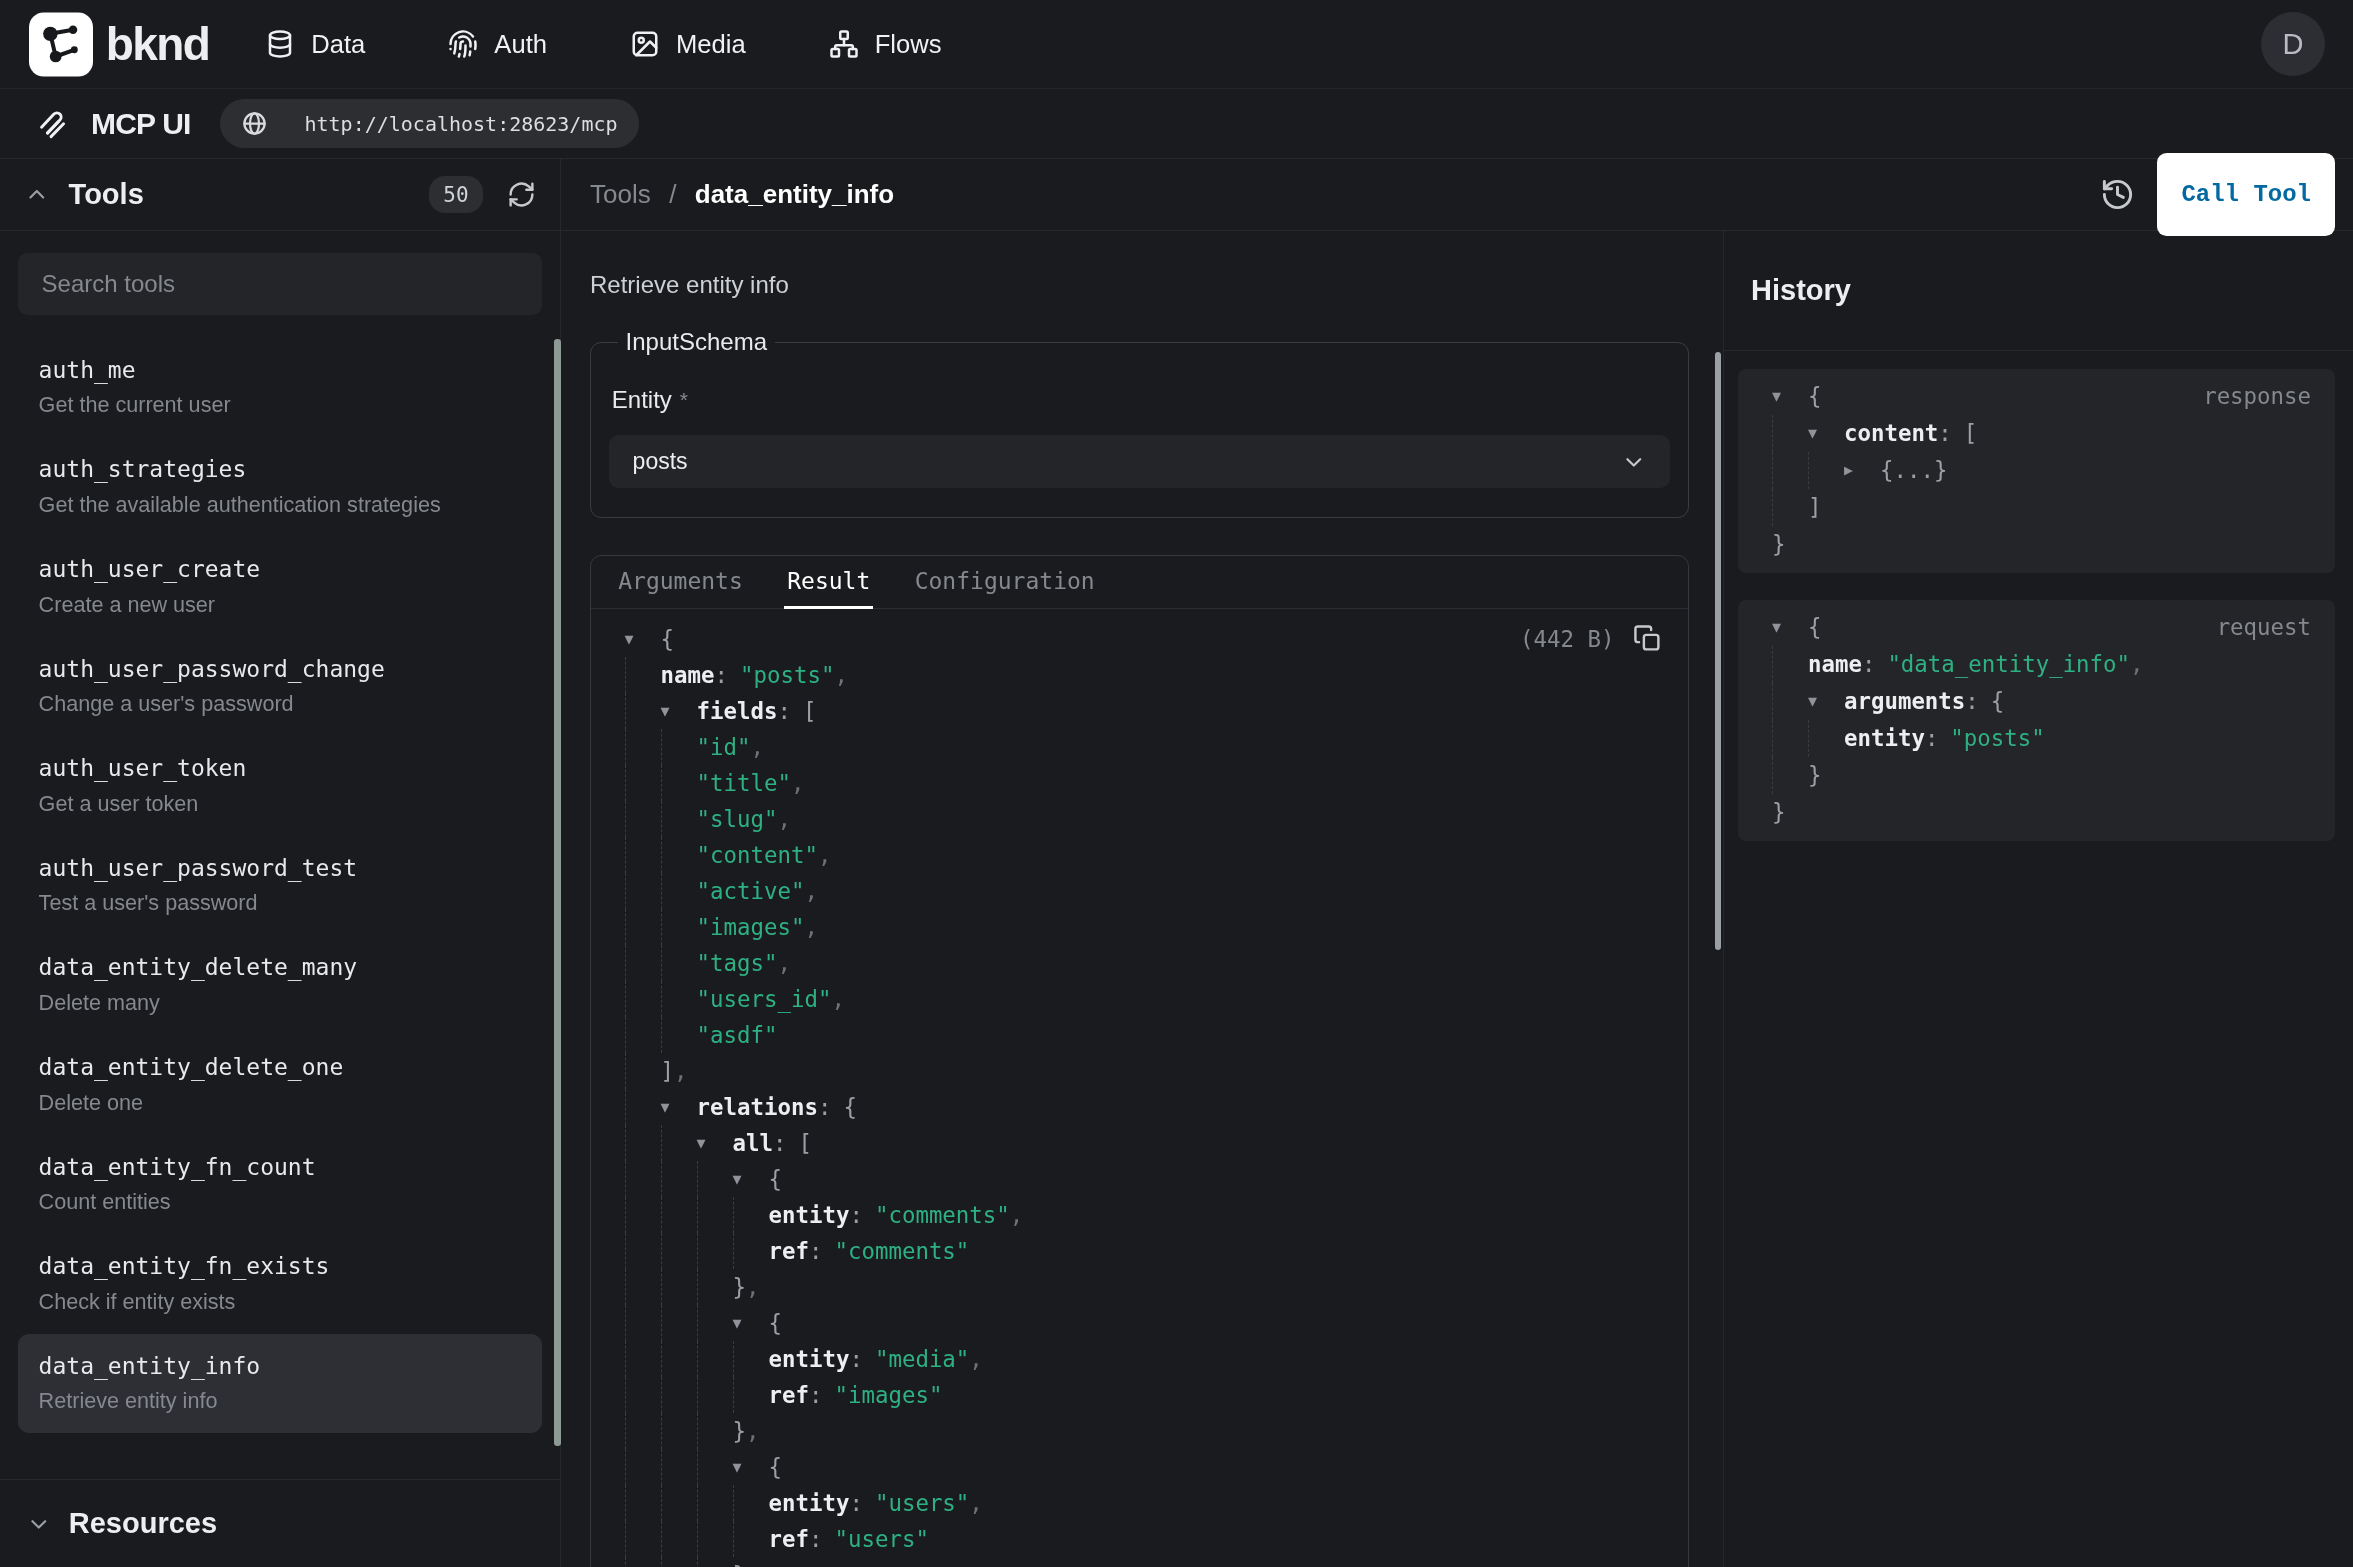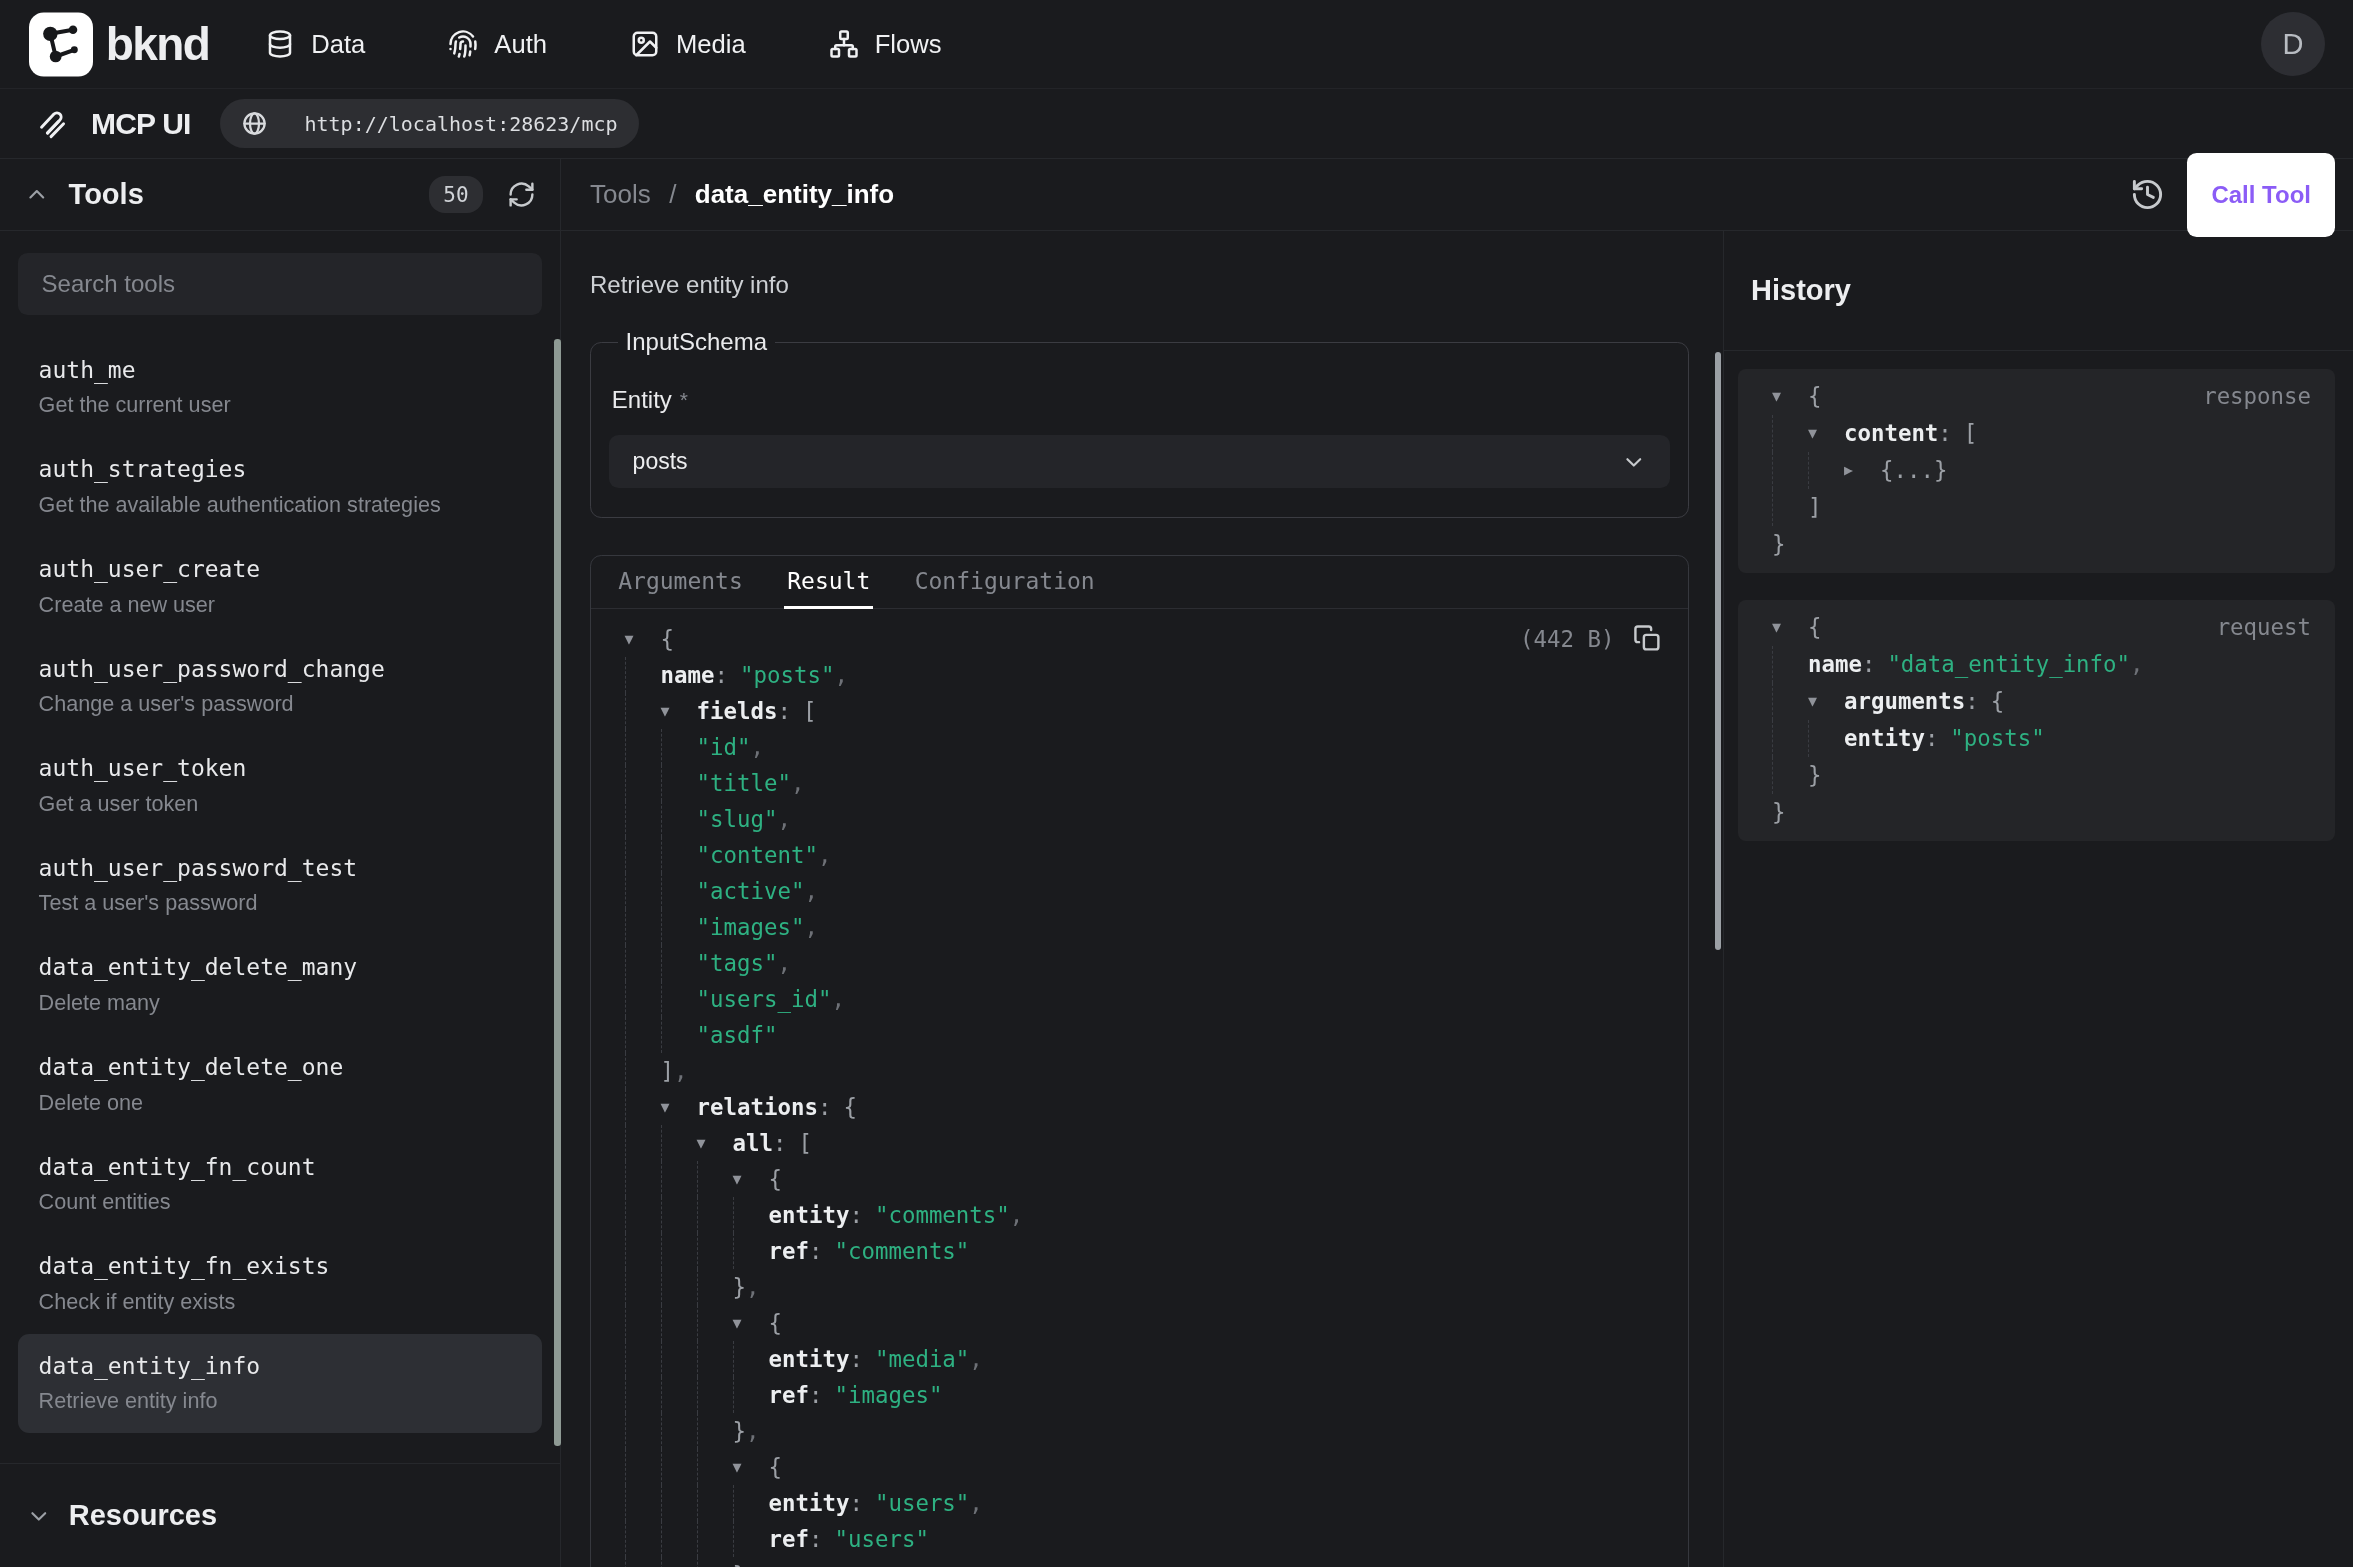--- a/index.html
+++ b/index.html
@@ -54,40 +54,40 @@
   .side-scroll { flex:1; padding:22.4px 17.6px 0 17.6px; overflow:hidden; }
   .search { display:block; background:#242529; border:none; border-radius:9.6px; height:62px;
             width:100%; padding:0 24px; font-size:24px; color:#edeef0; outline:none;
             font-family:"Liberation Sans",sans-serif; }
   .search::placeholder { color:#85888f; }
   .tool-list { margin-top:22.4px; }
   .tool-item { padding:19px 21px; border-radius:11.2px; cursor:pointer; }
   .tool-item.selected { background:#2d2f34; }
   .tool-name { font-family:"DejaVu Sans Mono",monospace; font-size:23px; color:#e8e9eb; }
   .tool-desc { font-size:21.6px; color:#85888f; margin-top:9.6px; }
-  .side-footer { border-top:0.8px solid #26282c; height:104px; flex:none;
+  .side-footer { border-top:0.8px solid #26282c; height:88px; flex:none;
                  display:flex; align-items:center; padding:0 25.6px; cursor:pointer; }
   .side-footer .side-title { margin-left:17.6px; }
   .sb-thumb { position:absolute; right:-0.8px; top:180px; width:6.4px; height:1107px;
               background:#8e9a94; border-radius:3.2px; cursor:grab; }
 
   
   .main { flex:1; display:flex; flex-direction:column; min-width:0; }
   .main-header { height:72px; flex:none; display:flex; align-items:center;
                  padding:0 19px 0 29px; border-bottom:0.8px solid #26282c; }
   .crumb { font-size:26px; }
   .crumb-section { color:#85888f; cursor:pointer; }
   .crumb-sep { color:#85888f; margin:0 11.2px; }
   .crumb-current { color:#ffffff; font-weight:700; }
   .header-actions { margin-left:auto; display:flex; align-items:center; gap:22.4px; }
   .history-btn { width:35px; height:35px; color:#c7cacd; cursor:pointer; }
   .history-btn svg { width:35px; height:35px; }
-  .call-tool { background:#ffffff; color:#8b5cf6; font-size:24px; font-weight:600;
+  .call-tool { background:#ffffff; color:#0369a1; font-size:24px; font-weight:600;
                border:none; border-radius:9.6px; padding:28px 24px; cursor:pointer;
-               font-family:Liberation Sans, sans-serif; }
+               font-family:Liberation Mono, monospace; }
 
   .main-body { flex:1; display:flex; min-height:0; }
   .content { width:1162px; flex:none; padding:40px 34px 0 29px; position:relative; overflow:hidden; }
   .ct-thumb { position:absolute; right:1.6px; top:121px; width:6.4px; height:598px;
               background:#9ba0a5; border-radius:3.2px; cursor:grab; }
   .desc { font-size:24px; color:#cdd0d4; }
 
   fieldset.schema { margin-top:29px; border:1.2px solid #3b3c42; border-radius:11.2px;
                     padding:17.6px 17.6px 29px 17.6px; }
   legend.schema-legend { font-size:24px; padding:0 8px; margin-left:9px; color:#e9eaec; }

